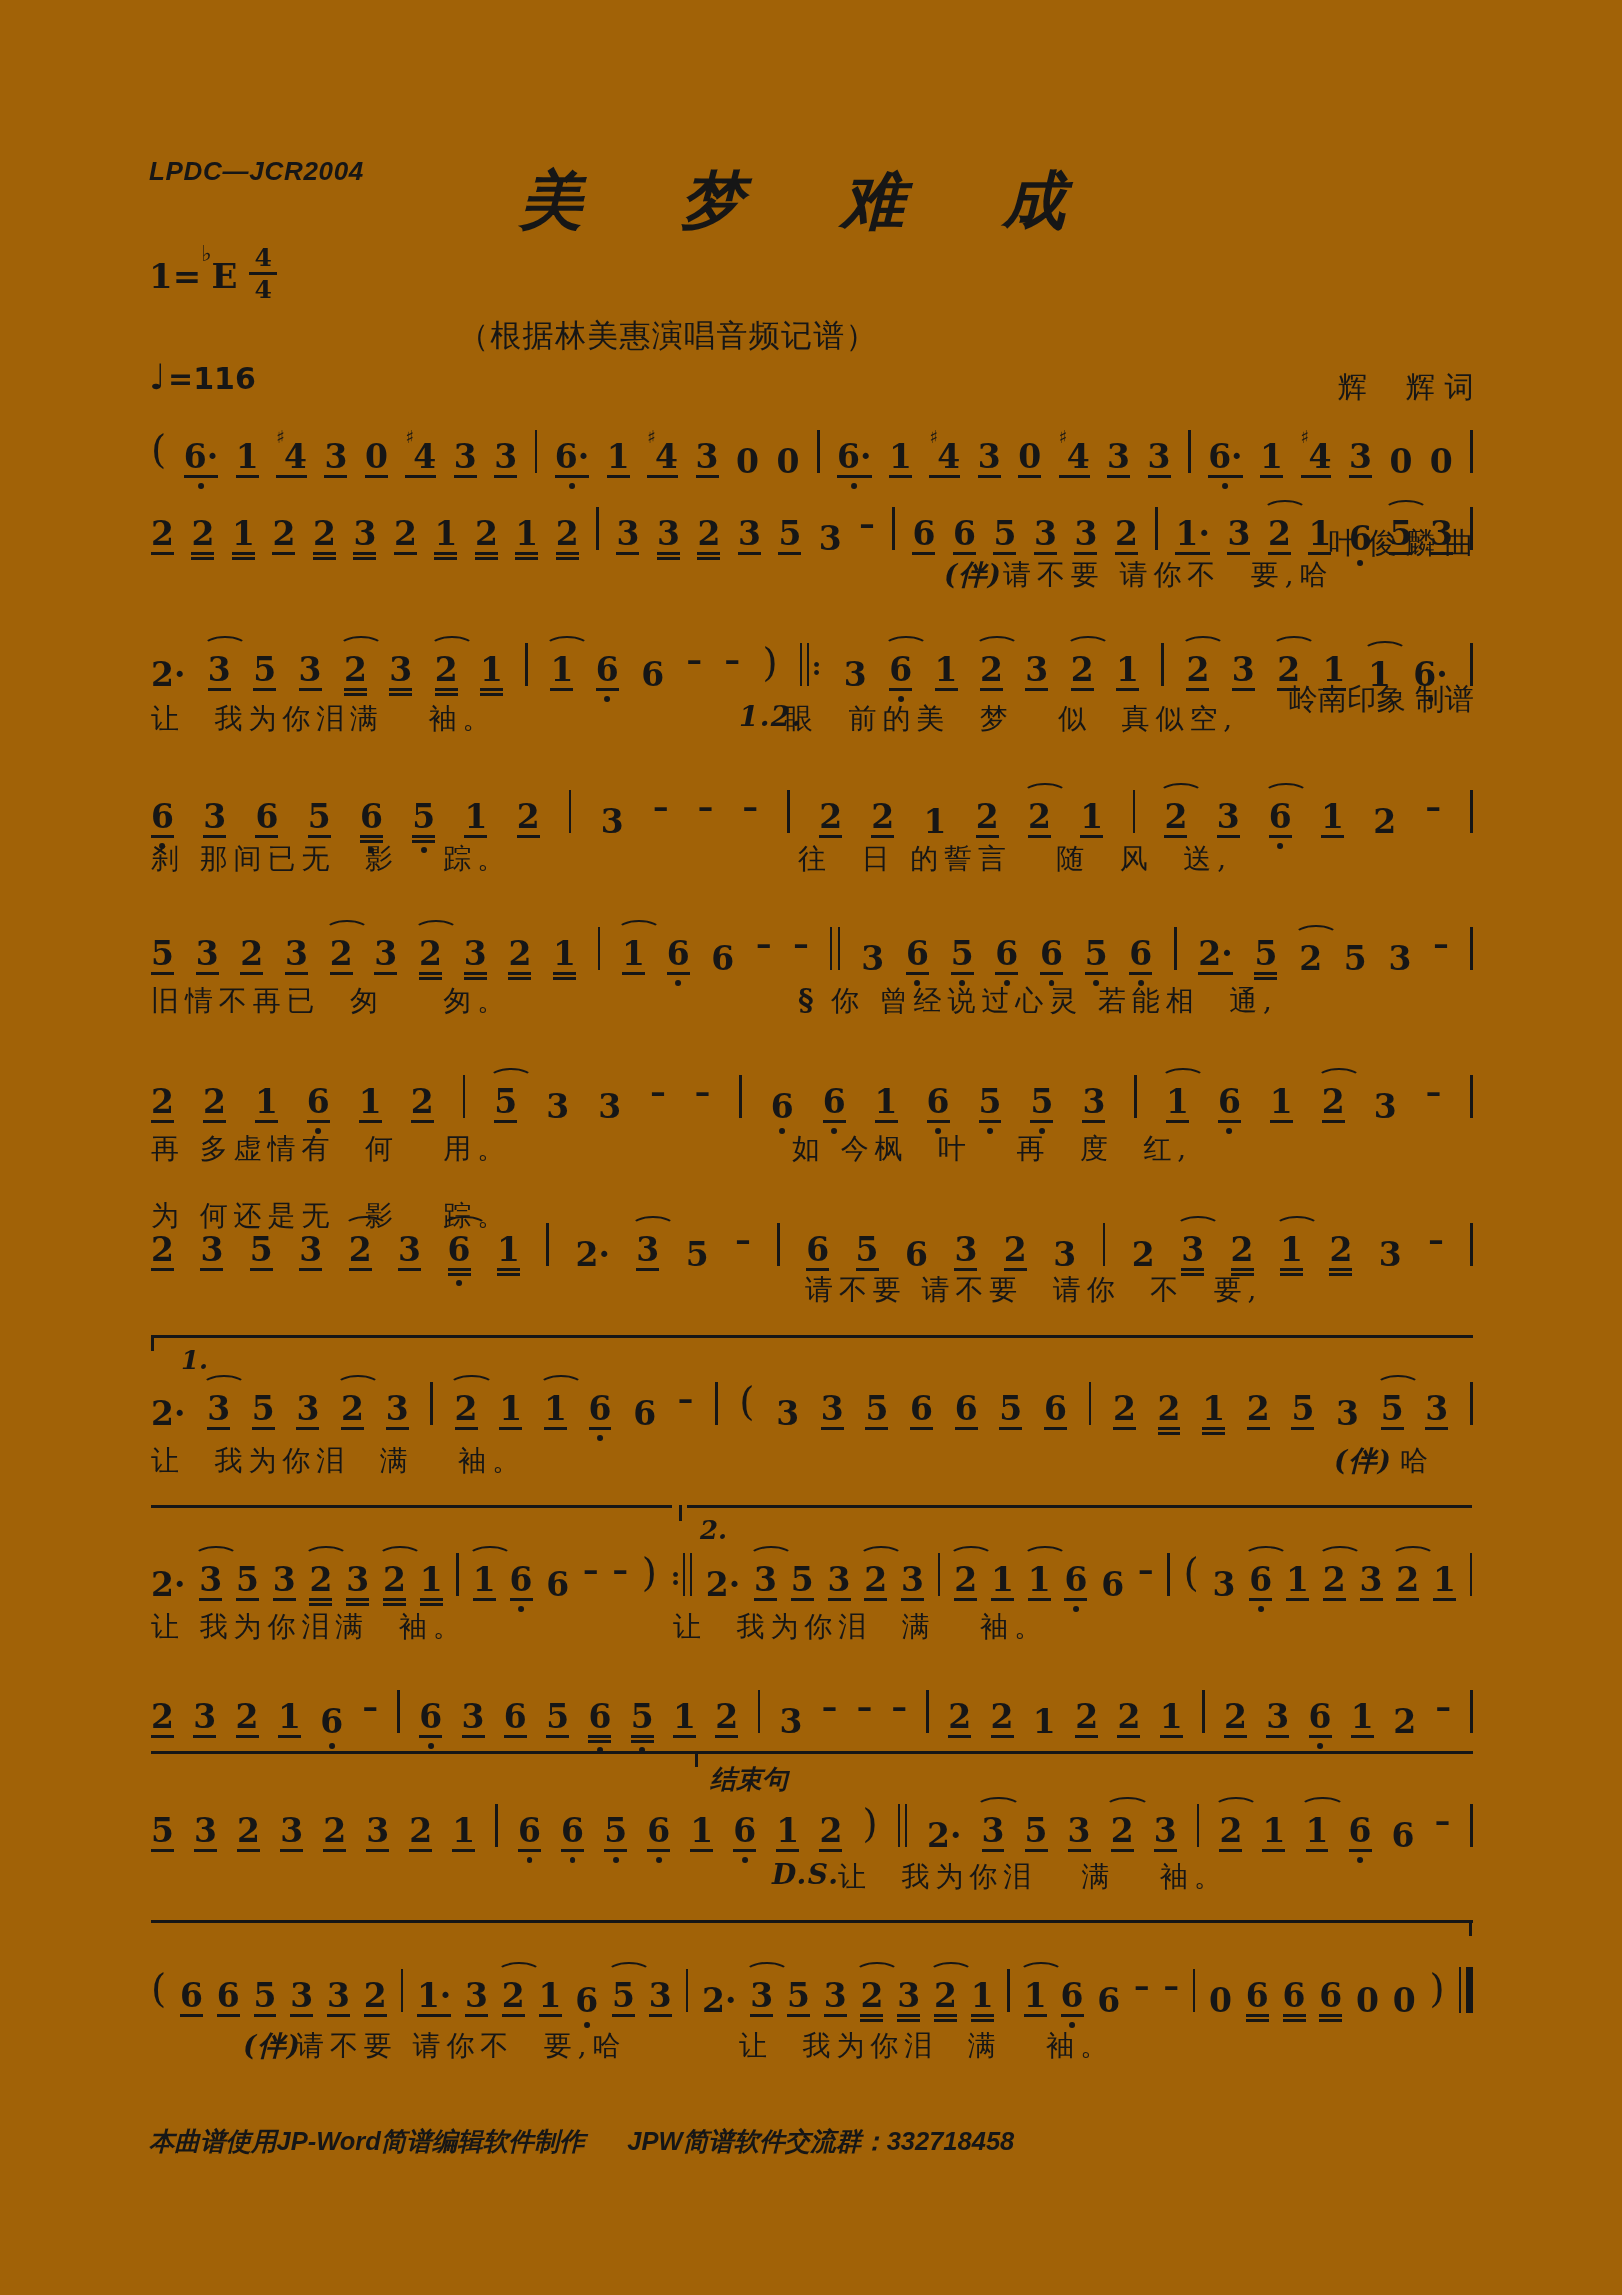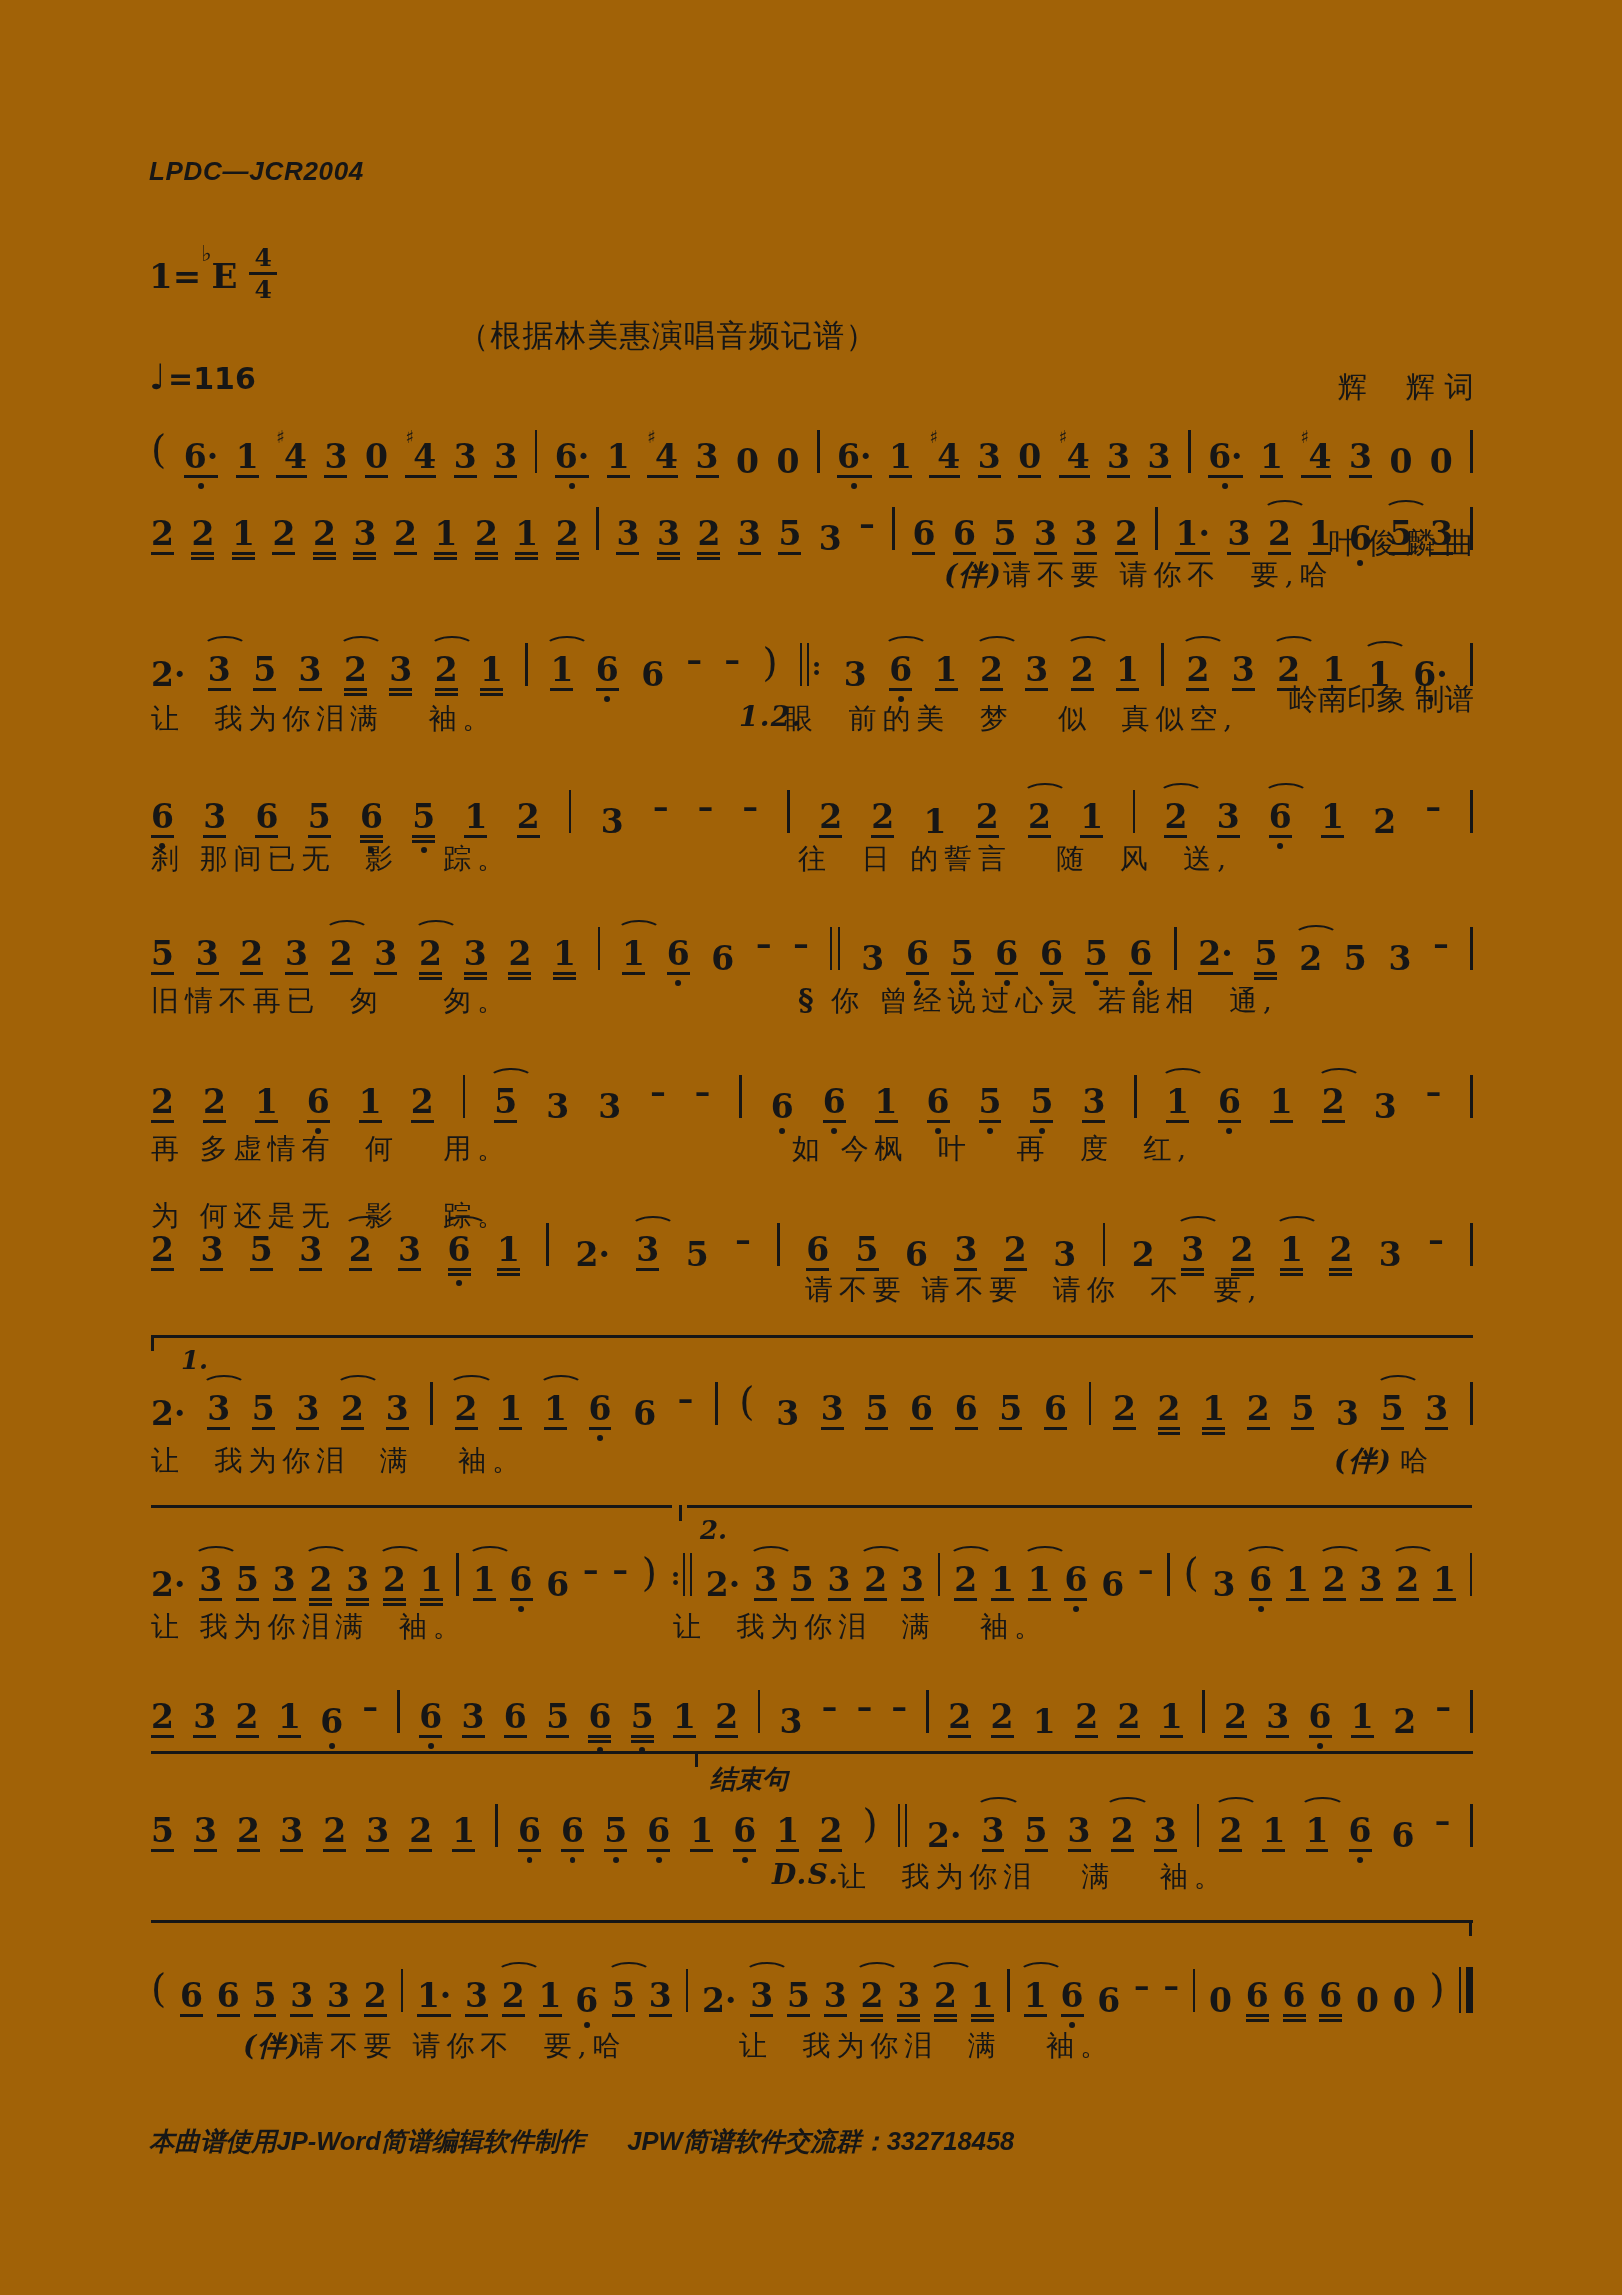--- a/index.html
+++ b/index.html
@@ -58,20 +58,21 @@
   .f1{top:2082px;margin-top:42px;}
   .f2{top:2120px;}
 </style>
 </head>
 <body>
 
 <div id="page">
 
   <div class="abs catalog">LPDC—JCR2004</div>
 
+  <div class="abs title">美 梦 难 成</div>
 
   <div class="abs keysig"><span>1=</span><sup class="flat">♭</sup><span>E</span><span class="frac"><span class="num">4</span><span class="den">4</span></span></div>
 
   <div class="abs tempo"><span class="q">♩</span><span>=116</span></div>
 
   <div class="abs subtitle">（根据林美惠演唱音频记谱）</div>
 
   <div class="abs credits">
     <div>辉　 辉 词</div>
     <div>叶 俊 麟 曲</div>

